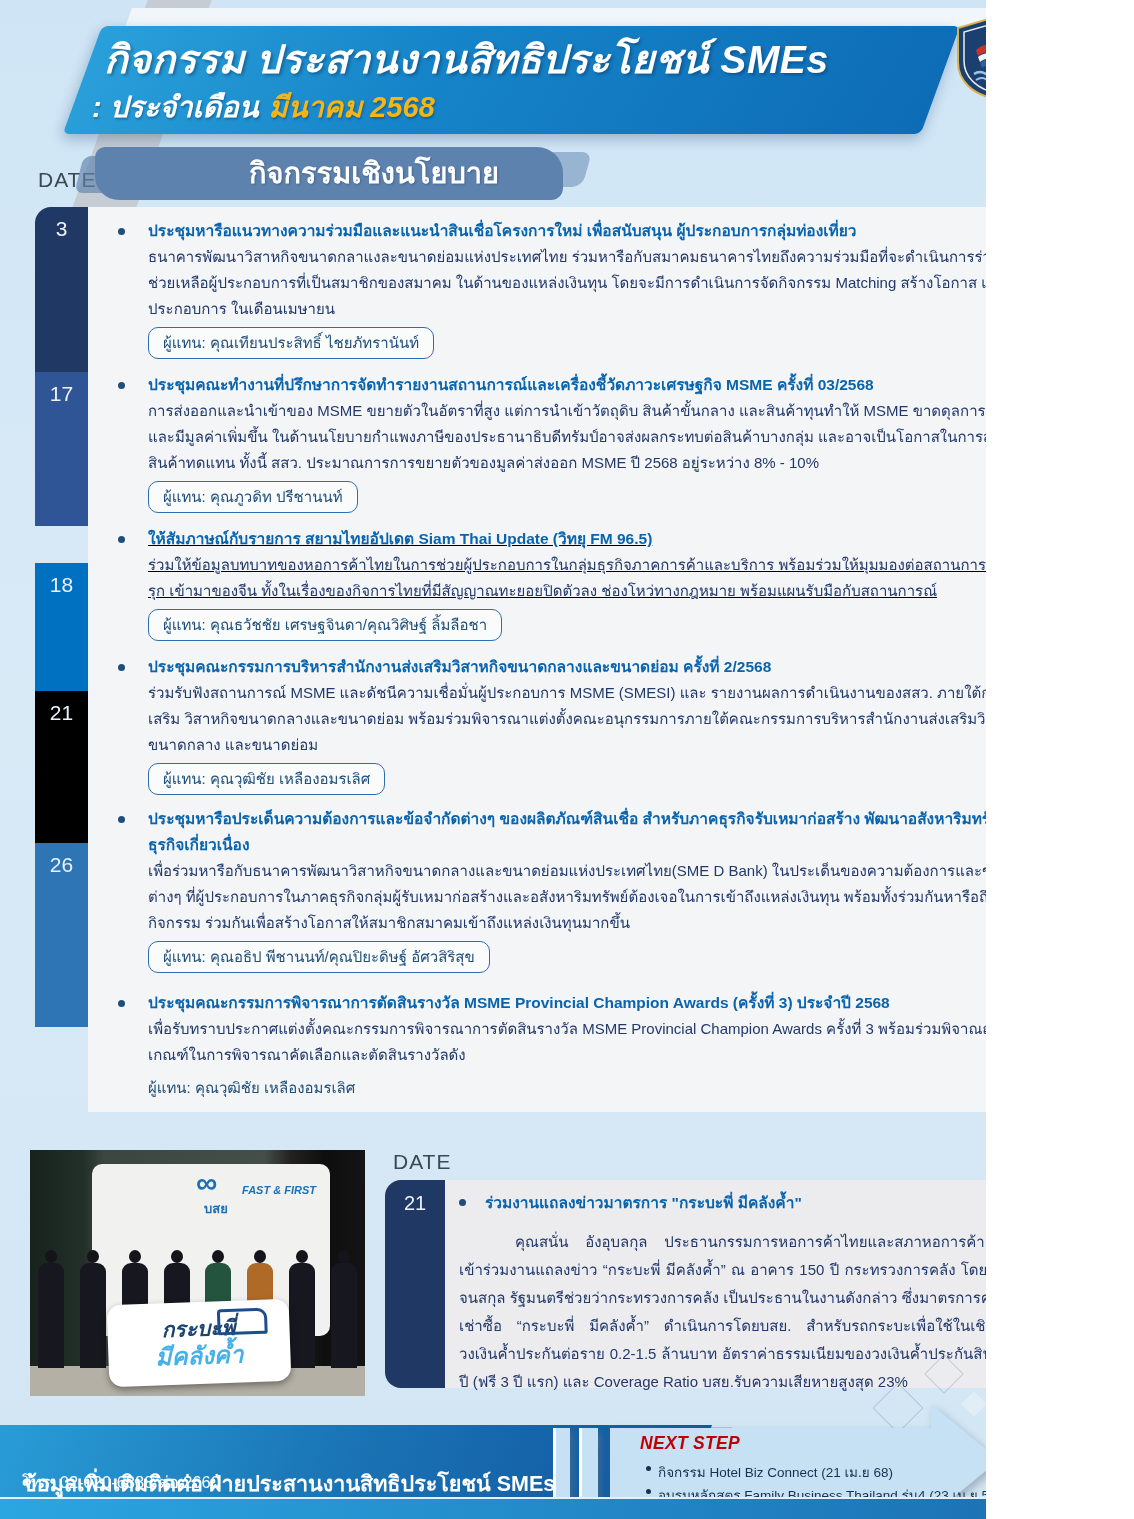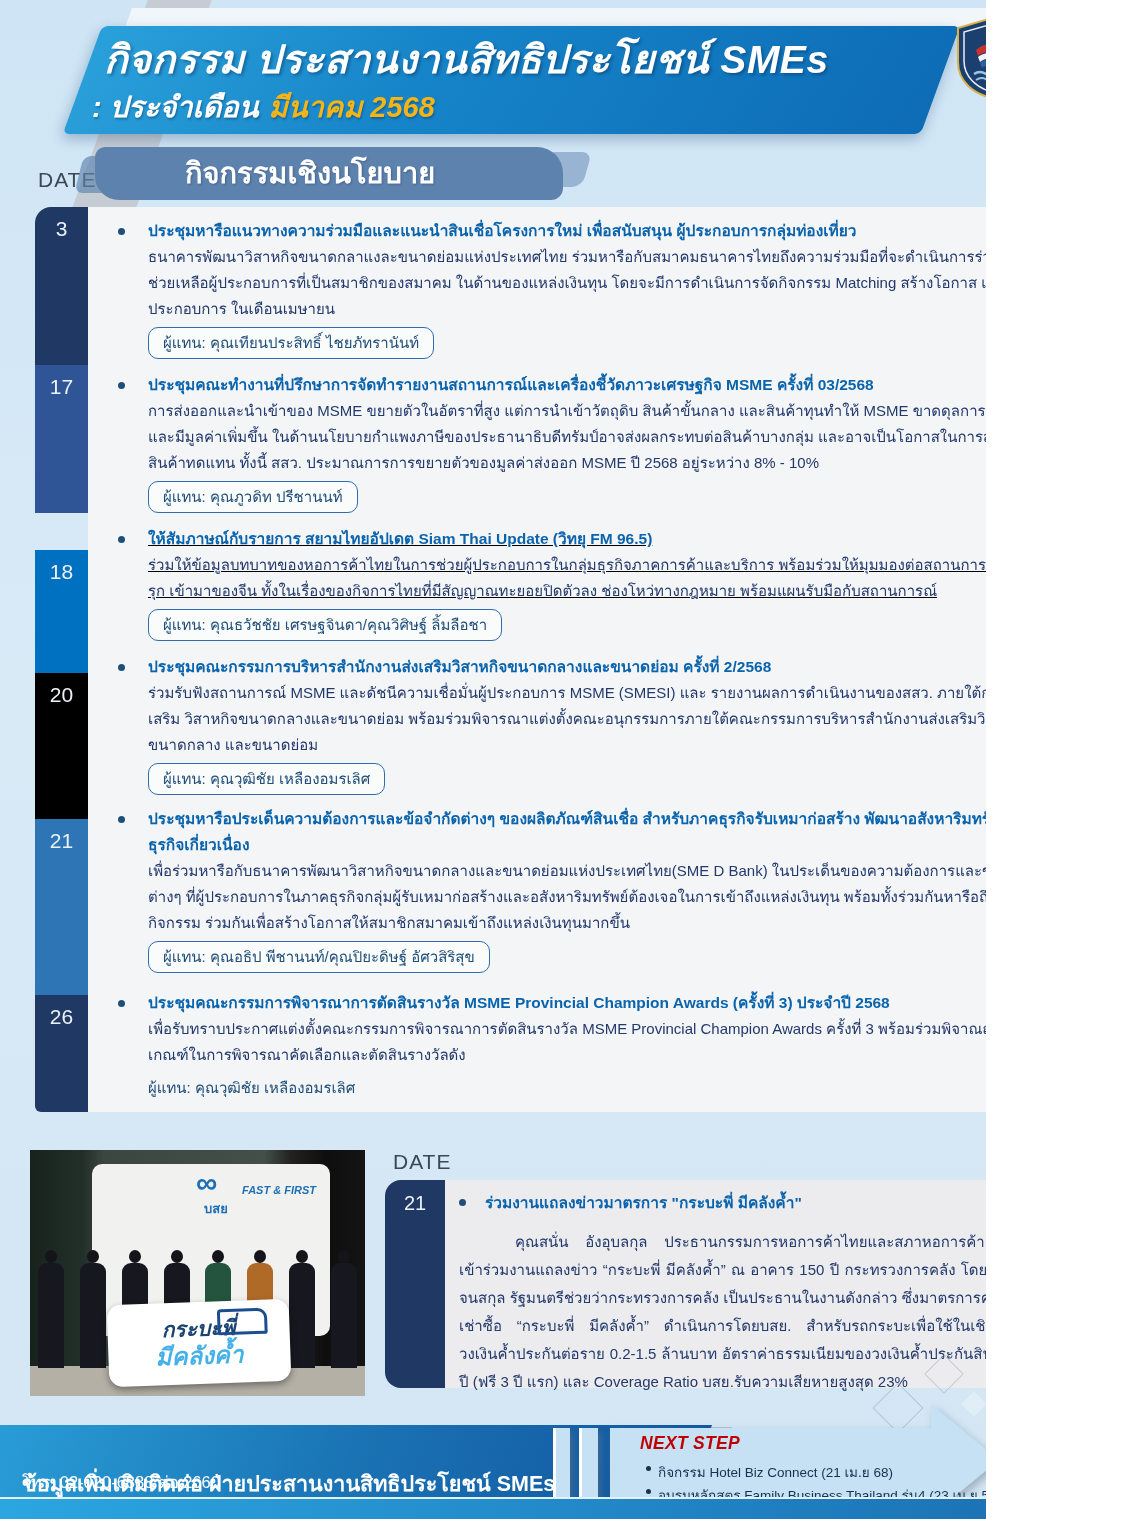--- a/index.html
+++ b/index.html
@@ -18,21 +18,21 @@
           box-shadow:0 5px 12px rgba(15,60,110,.3);}
   .h-title1{position:absolute;left:104px;top:28px;font-size:39px;font-weight:bold;font-style:italic;
             color:#ffffff;letter-spacing:.5px;text-shadow:2px 2px 3px rgba(10,40,80,.4);white-space:nowrap;}
   .h-title2{position:absolute;left:92px;top:84px;font-size:29px;font-weight:bold;font-style:italic;
             color:#ffffff;text-shadow:1px 2px 2px rgba(10,40,80,.35);white-space:nowrap;}
   .h-title2 .hl{color:#f5b516;padding-left:10px;}
   .logo{position:absolute;}
 
   
   .date-label{position:absolute;font-size:21px;color:#3c4954;letter-spacing:1px;}
-  .brush{position:absolute;background:#5d82ad;border-radius:10px 26px 12px 24px;}
+  .brush{position:absolute;background:#5d82ad;border-radius:10px 26px 12px 24px;text-align:center;}
   .brush::before{content:"";position:absolute;left:-16px;top:9px;bottom:7px;width:42px;background:#5d82ad;
                  opacity:.65;transform:skewX(-14deg);border-radius:8px;}
   .brush::after{content:"";position:absolute;right:-24px;top:5px;bottom:13px;width:54px;background:#5d82ad;
                 opacity:.5;transform:skewX(-16deg);border-radius:10px;}
   .brush .btext{position:relative;z-index:2;color:#fff;font-weight:bold;display:block;
                 text-shadow:1px 1px 2px rgba(30,50,80,.35);}
   .brush1{left:95px;top:147px;width:468px;height:53px;}
   .brush1 .btext{padding-left:90px;font-size:29px;line-height:53px;}
   .brush2{left:452px;top:1122px;width:556px;height:50px;}
   .brush2 .btext{padding-left:38px;font-size:27px;line-height:50px;}
@@ -166,21 +166,20 @@
 
   <div class="date-label" style="left:38px;top:168px;">DATE</div>
   <div class="brush brush1">
     <span class="btext">กิจกรรมเชิงนโยบาย</span>
   </div>
 
   <div class="datecol">
     <div class="dseg">3</div>
     <div class="dseg">17</div>
     <div class="dseg">18</div>
-    <div class="dseg">20</div>
     <div class="dseg">21</div>
     <div class="dseg">26</div>
   </div>
 
   <div class="card">
     <div class="entry">
       <div class="bullet"></div>
       <div class="etitle">ประชุมหารือแนวทางความร่วมมือและแนะนำสินเชื่อโครงการใหม่ เพื่อสนับสนุน ผู้ประกอบการกลุ่มท่องเที่ยว</div>
       <div class="ebody">ธนาคารพัฒนาวิสาหกิจขนาดกลาแงละขนาดย่อมแห่งประเทศไทย ร่วมหารือกับสมาคมธนาคารไทยถึงความร่วมมือที่จะดำเนินการร่วมกัน เพื่อช่วยเหลือผู้ประกอบการที่เป็นสมาชิกของสมาคม ในด้านของแหล่งเงินทุน โดยจะมีการดำเนินการจัดกิจกรรม Matching  สร้างโอกาส เพื่อผู้ประกอบการ ในเดือนเมษายน</div>
       <div class="rep">ผู้แทน: คุณเทียนประสิทธิ์ ไชยภัทรานันท์</div>

